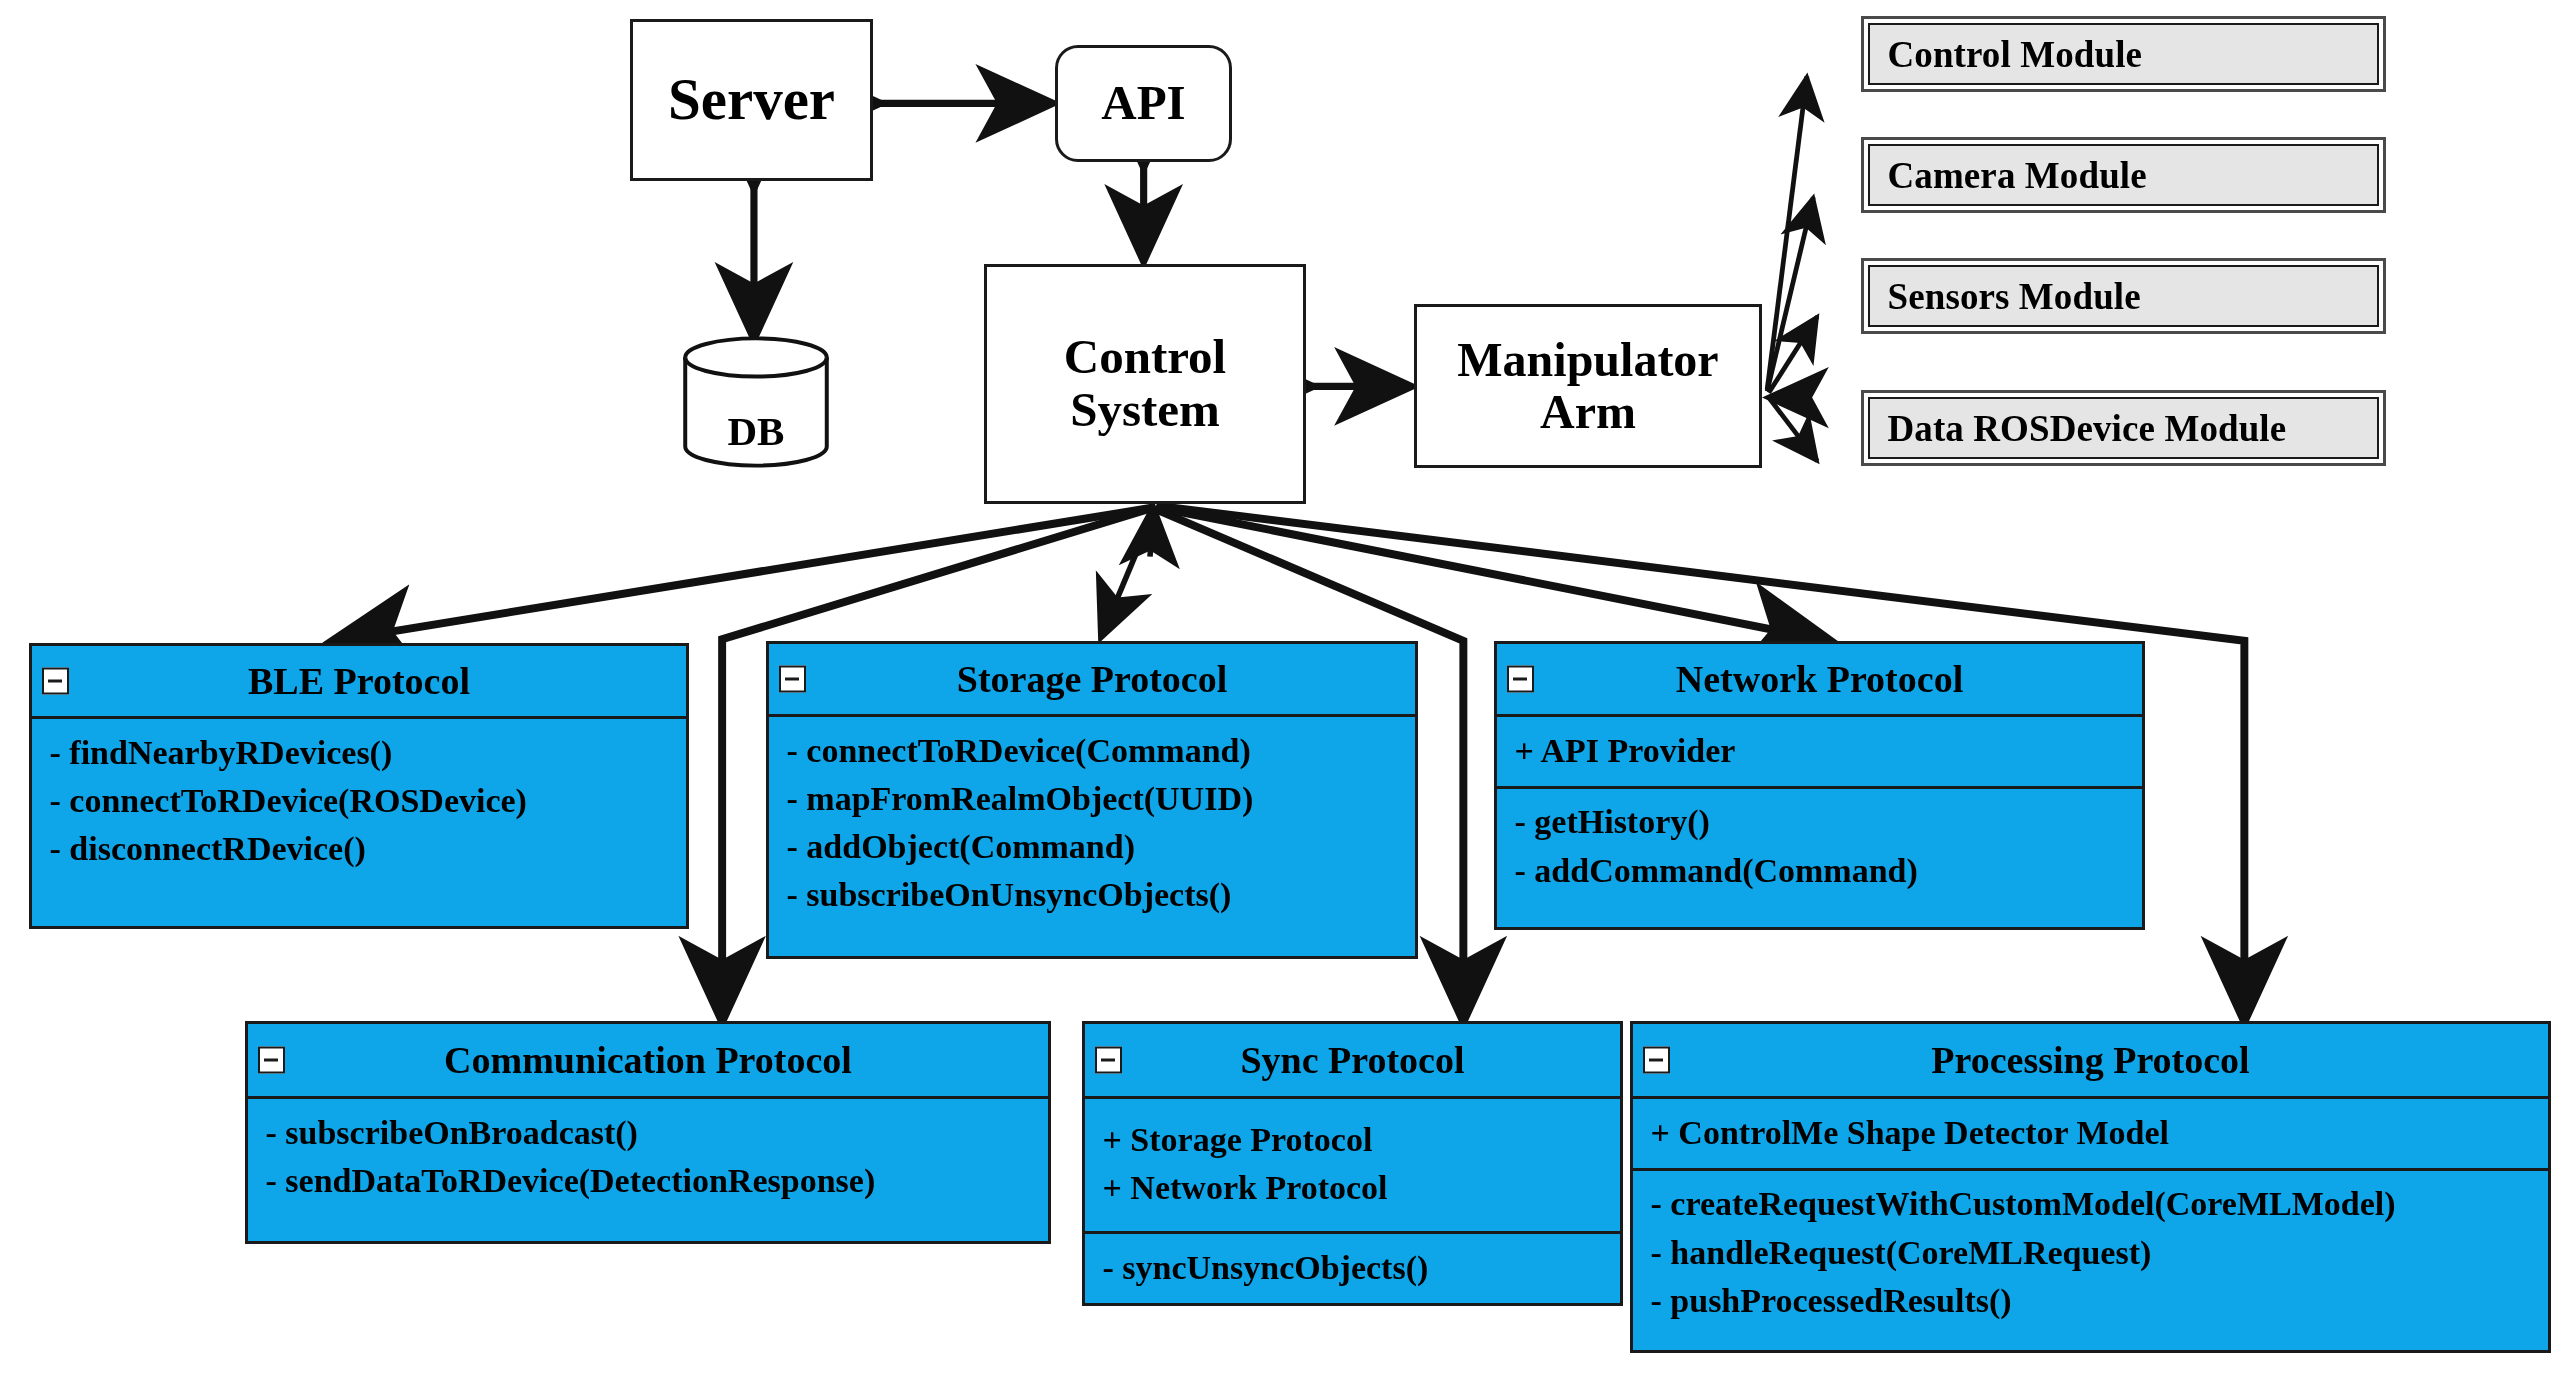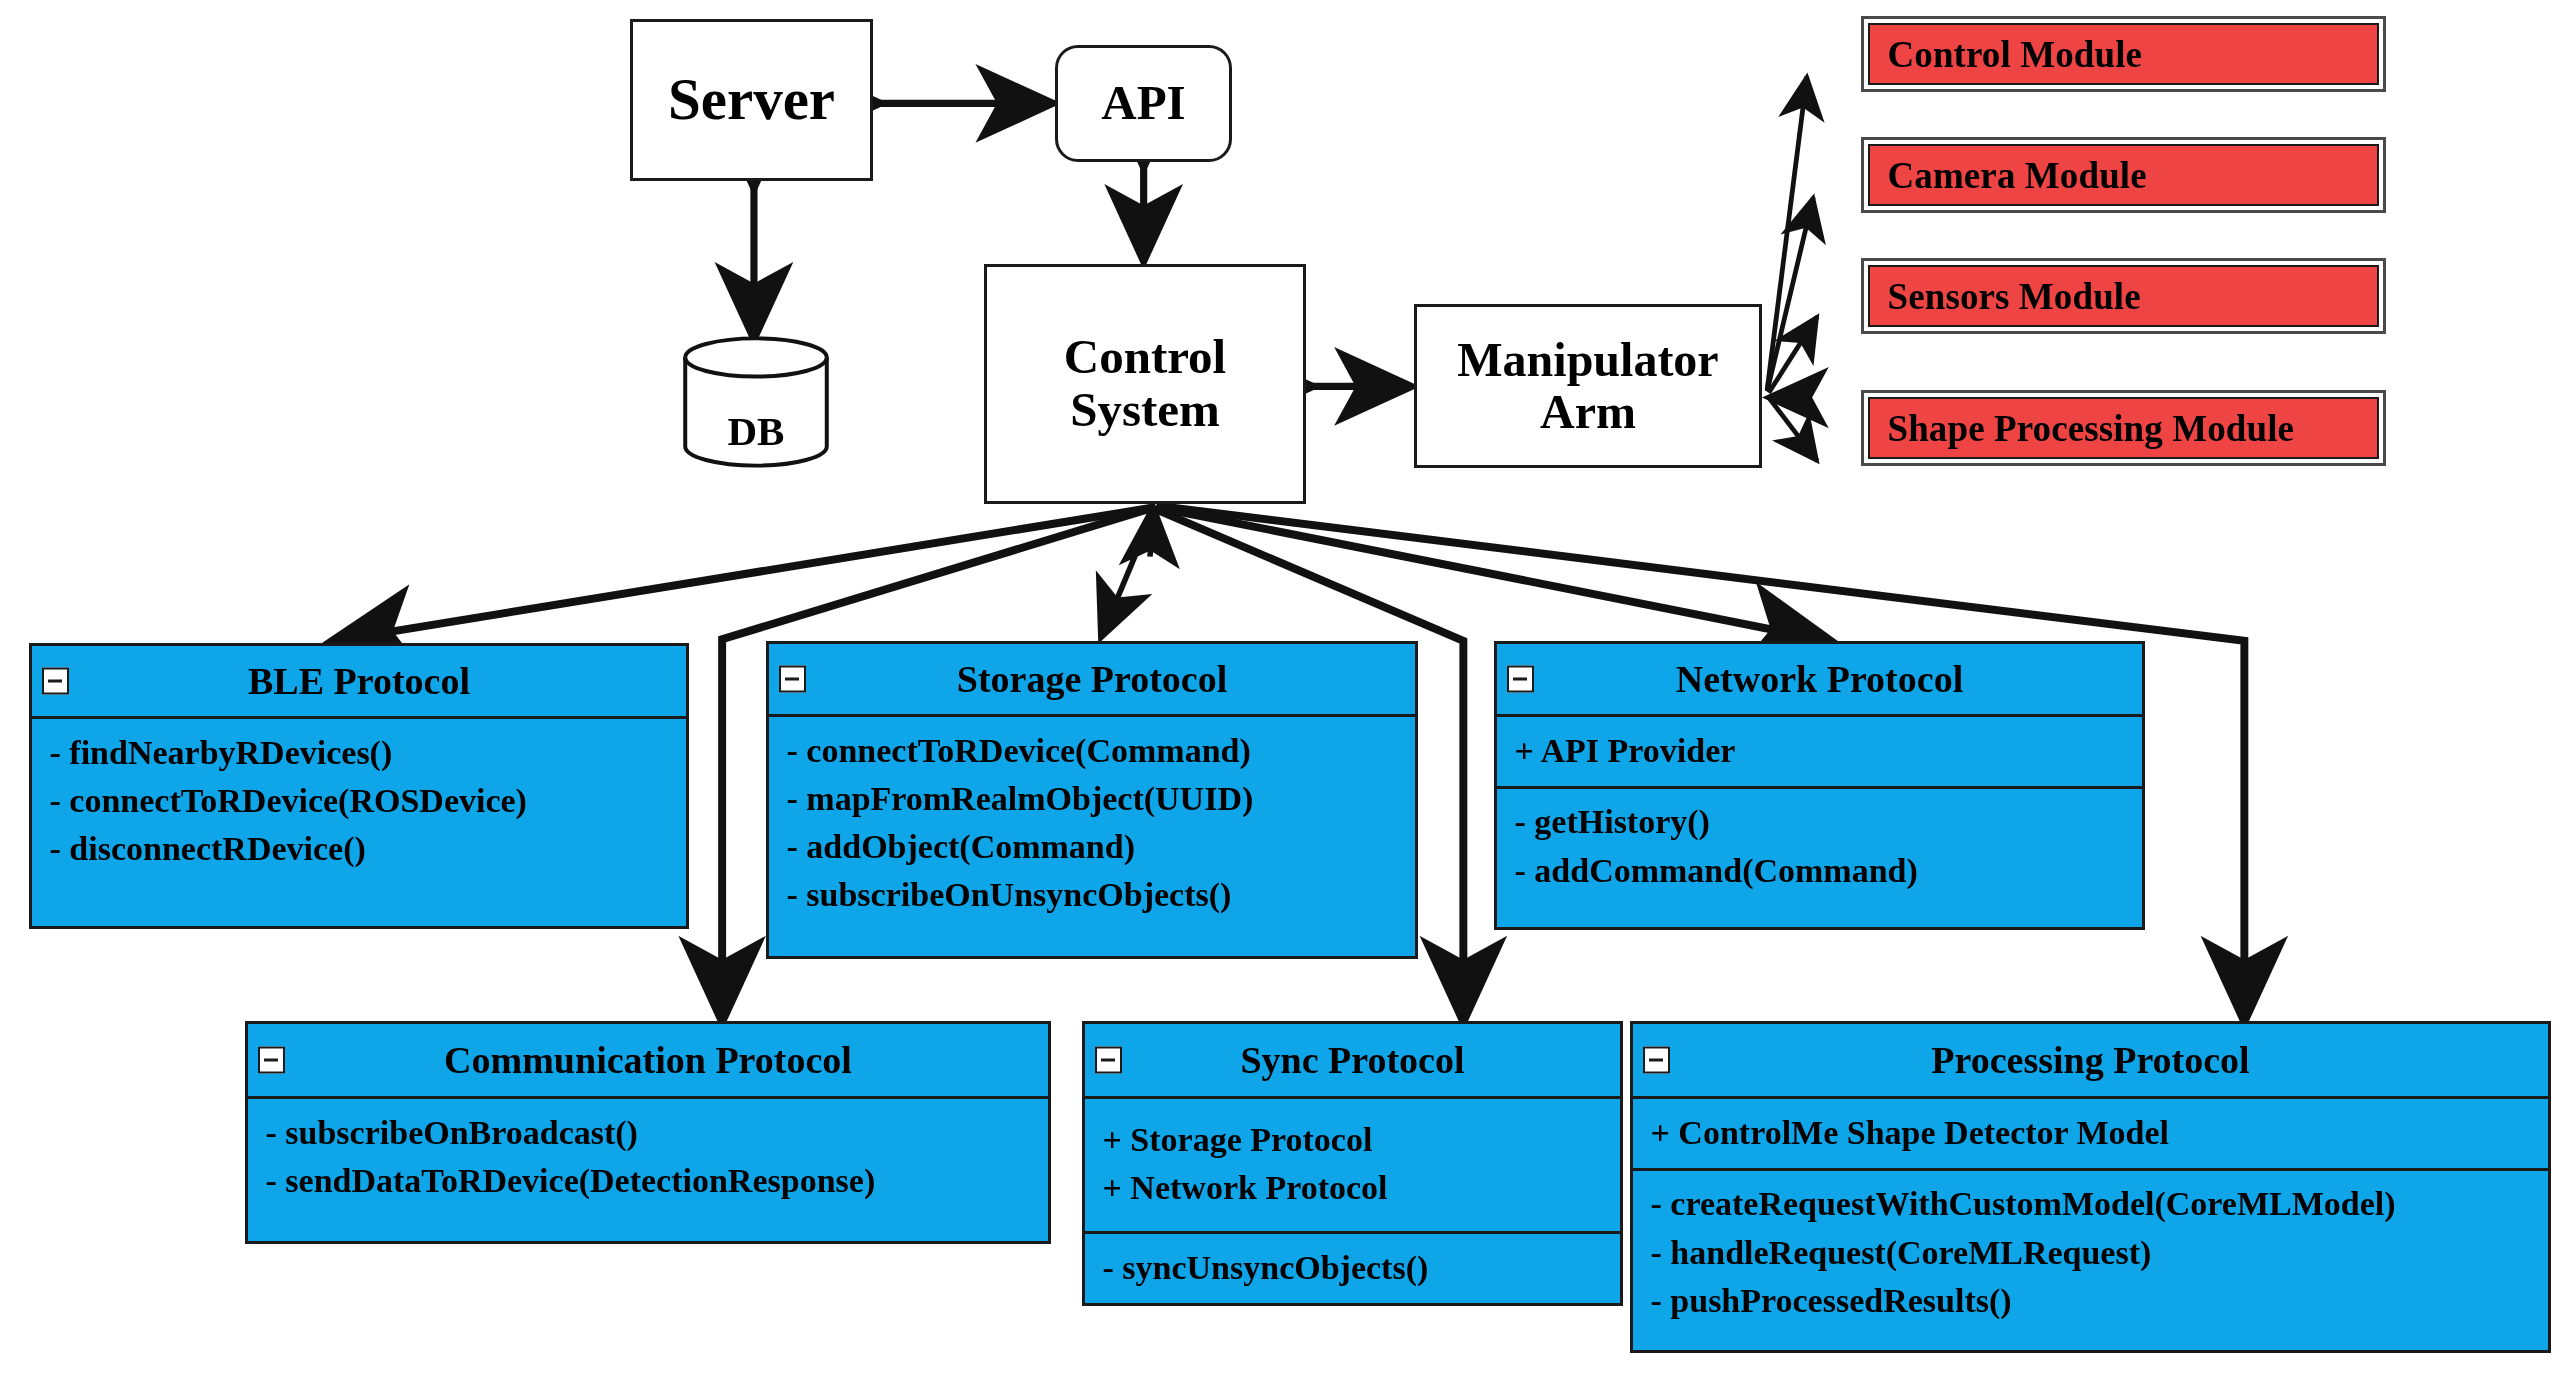--- a/index.html
+++ b/index.html
@@ -15,21 +15,21 @@
   .block{position:absolute;z-index:2;background:#fff;
          border:3.2px solid #1a1a1a;
          box-sizing:border-box;
          display:flex;align-items:center;justify-content:center;
          text-align:center;font-weight:700;line-height:1.08;}
 
   
   .module{position:absolute;z-index:2;background:#fff;
           border:3.2px solid #4a4a4a;box-sizing:border-box;padding:4px;}
   .module-inner{width:100%;height:100%;box-sizing:border-box;
-                border:2.4px solid #1a1a1a;background:#ef4444;
+                border:2.4px solid #1a1a1a;background:#e5e5e5;
                 display:flex;align-items:center;
                 padding-left:17.5px;font-size:37px;font-weight:700;
                 letter-spacing:0.1px;}
 
   
   .db{position:absolute;z-index:2;}
   .db svg{display:block;}
   .db-label{position:absolute;left:0;right:0;bottom:12.7px;text-align:center;
             font-size:41px;font-weight:700;}
 
@@ -169,21 +169,21 @@
   </div>
 
   <div class="module" style="left:1861px;top:258px;width:525px;height:76px;">
     <div class="module-inner">
       <span>Sensors Module</span>
     </div>
   </div>
 
   <div class="module" style="left:1861px;top:390px;width:525px;height:76px;">
     <div class="module-inner">
-      <span>Shape Processing Module</span>
+      <span>Data ROSDevice Module</span>
     </div>
   </div>
 
   <div class="uml" style="left:29px;top:643px;width:660px;height:286px;">
     <div class="uml-title" style="height:73px;">
       <span class="collapse-icon">
           <i></i>
         </span>
       <span>BLE Protocol</span>
     </div>

